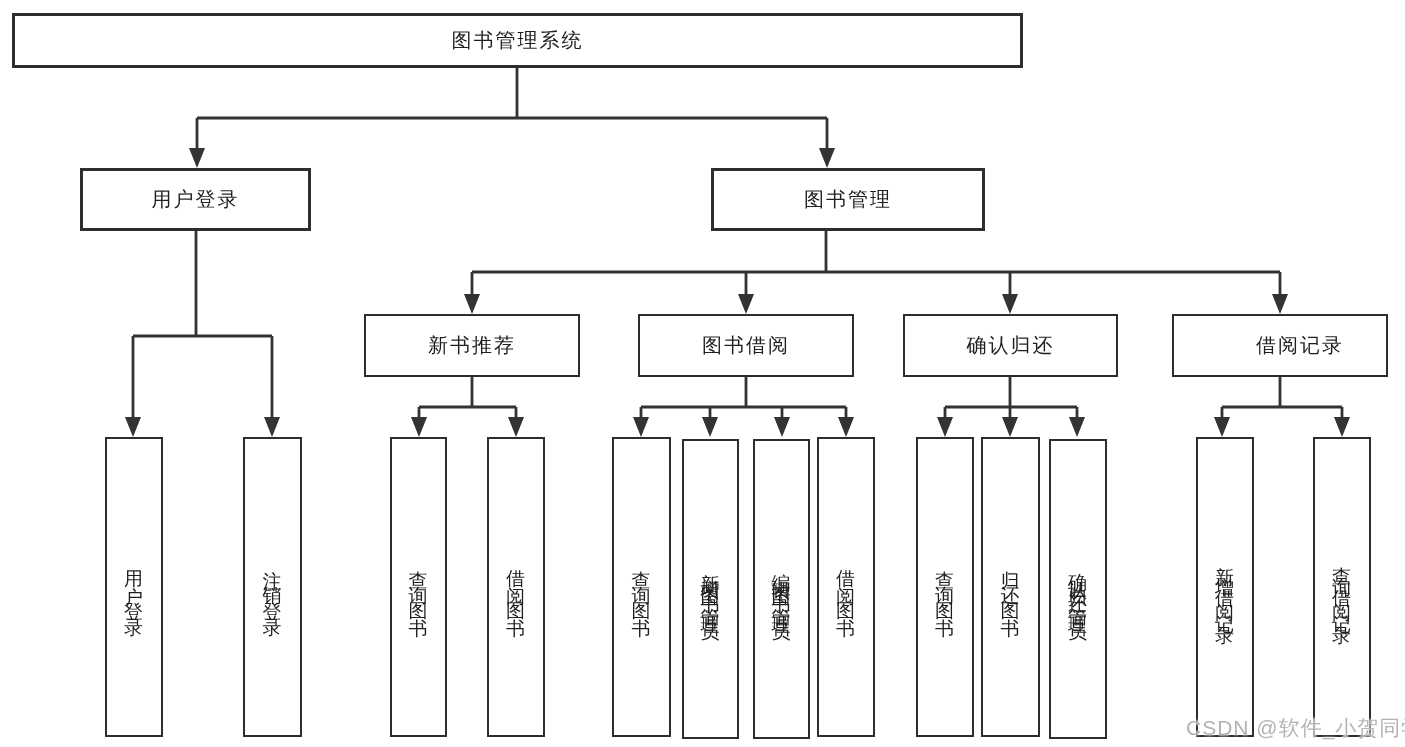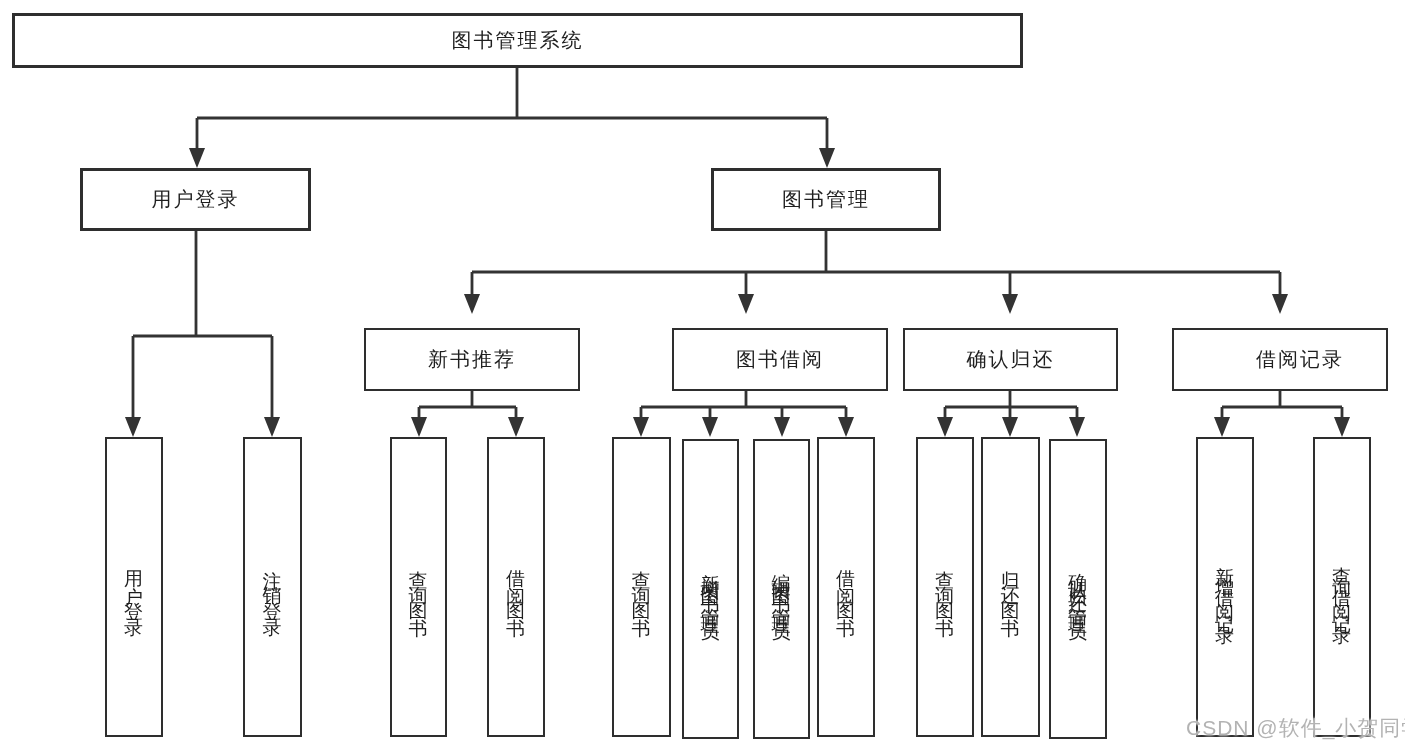--- a/index.html
+++ b/index.html
@@ -6,21 +6,21 @@
   #canvas{
     position:relative;width:1405px;height:747px;background:#ffffff;overflow:hidden;
     font-family:"Liberation Sans","DejaVu Sans",sans-serif;color:#1f1f1f;
   }
   #wires{position:absolute;left:0;top:0;z-index:1;}
   .node{
     position:absolute;background:#ffffff;z-index:2;box-sizing:border-box;
     display:flex;align-items:center;justify-content:center;text-align:right;
   }
   .hbox{border:3px solid #2e2e2e;}
-  .hbox.l3{border-width:2.5px;margin-top:14px;}
+  .hbox.l3{border-width:2.5px;}
   .hlabel{font-size:20px;letter-spacing:2px;white-space:nowrap;}
   .vbox{border:2px solid #2e2e2e;}
   .vlabel{
     writing-mode:vertical-rl;text-orientation:mixed;
     font-size:19px;line-height:1;white-space:nowrap;
   }
   .ls-short{letter-spacing:16px;}
   .ls-med{letter-spacing:12px;}
   .ls-long{letter-spacing:7px;}
   #watermark{
@@ -66,28 +66,28 @@
     </g>
   </svg>
 
   <div class="node hbox" style="left:12px;top:13px;width:1011px;height:55px;">
     <span class="hlabel">图书管理系统</span>
   </div>
 
   <div class="node hbox" style="left:80px;top:168px;width:231px;height:63px;">
     <span class="hlabel">用户登录</span>
   </div>
-  <div class="node hbox" style="left:711px;top:168px;width:230px;height:63px;">
+  <div class="node hbox" style="left:711px;top:168px;width:274px;height:63px;">
     <span class="hlabel">图书管理</span>
   </div>
 
   <div class="node hbox l3" style="left:364px;top:314px;width:216px;height:63px;">
     <span class="hlabel">新书推荐</span>
   </div>
-  <div class="node hbox l3" style="left:672px;top:314px;width:216px;height:63px;">
+  <div class="node hbox l3" style="left:638px;top:314px;width:216px;height:63px;">
     <span class="hlabel">图书借阅</span>
   </div>
   <div class="node hbox l3" style="left:903px;top:314px;width:215px;height:63px;">
     <span class="hlabel">确认归还</span>
   </div>
   <div class="node hbox l3" style="left:1172px;top:314px;width:216px;height:63px;padding-left:40px;">
     <span class="hlabel">借阅记录</span>
   </div>
 
   <div class="node vbox" style="left:105px;top:437px;width:58px;height:300px;">

